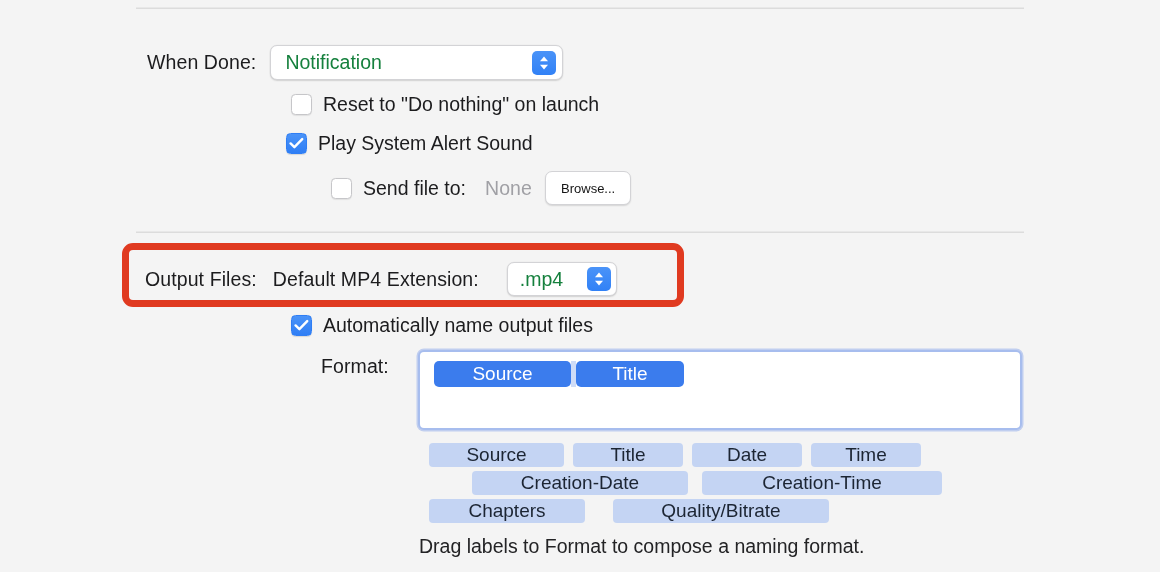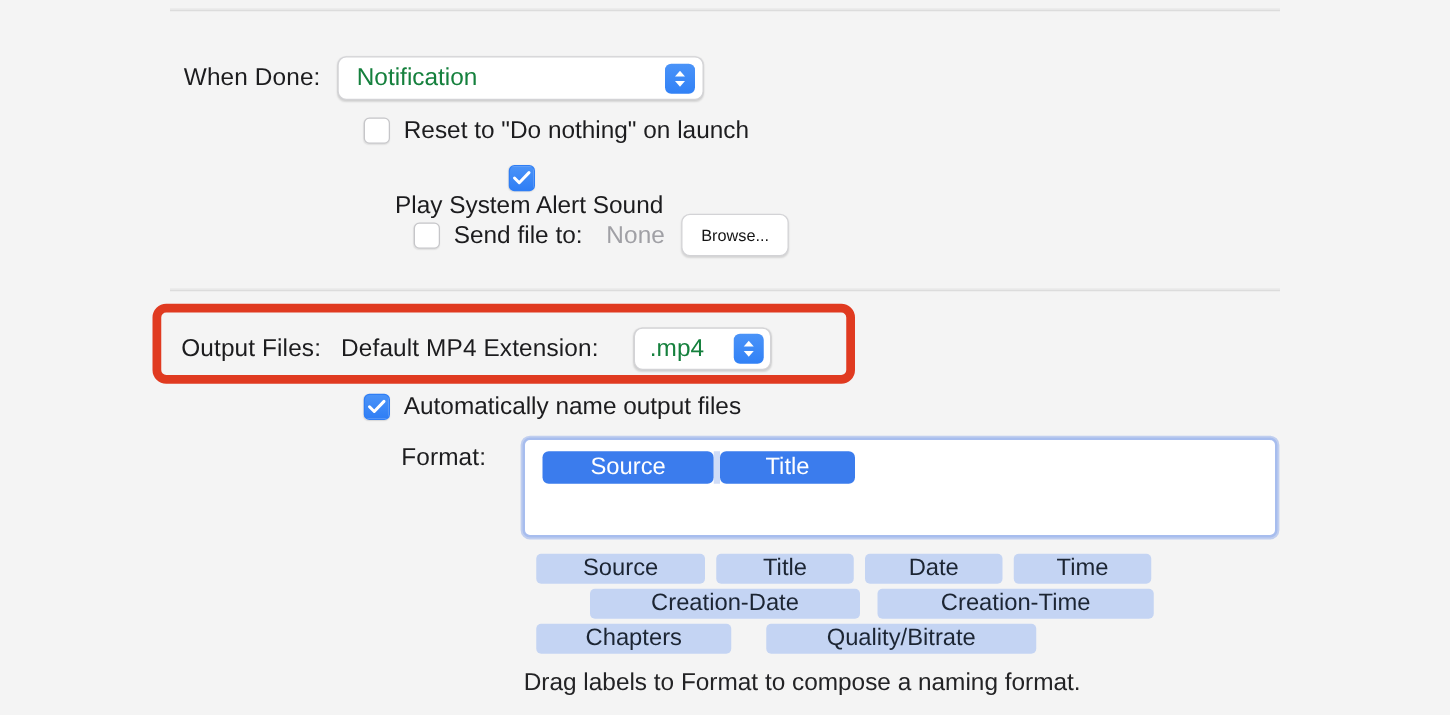--- a/index.html
+++ b/index.html
@@ -205,38 +205,38 @@
 
   #pill-row-1 { left: 429px; top: 443px; gap: 9px; }
   #pill-row-2 { left: 429px; top: 471px; gap: 14px; }
   #pill-row-3 { left: 429px; top: 499px; gap: 28px; }
 
   #pill-source   { width: 135px; }
   #pill-title    { width: 110px; }
   #pill-date     { width: 110px; }
   #pill-time     { width: 110px; }
   #pill-cdate    { width: 216px; margin-left: 43px; }
-  #pill-ctime    { width: 221px; }
+  #pill-ctime    { width: 240px; }
   #pill-chapters { width: 156px; }
   #pill-quality  { width: 216px; }
 
   
   #hint {
     position: absolute;
     left: 419px;
     top: 535px;
     font-size: 19.5px;
     color: #232325;
     white-space: nowrap;
   }
 
   
   #row-when-done      { left: 147px; top: 45px; gap: 0; }
   #row-reset          { left: 291px; top: 93px; }
-  #row-play-sound     { left: 305px; top: 132px; flex-direction: column; }
+  #row-play-sound     { left: 286px; top: 132px; }
   #row-send-file      { left: 291px; top: 171px; padding-left: 40px; }
   #row-output-files   { left: 145px; top: 262px; }
   #row-auto-name      { left: 291px; top: 314px; }
   #format-label       { left: 321px; top: 355px; }
 </style>
 </head>
 <body>
 
 <div class="separator" id="sep-top"></div>
 <div class="separator" id="sep-mid"></div>

